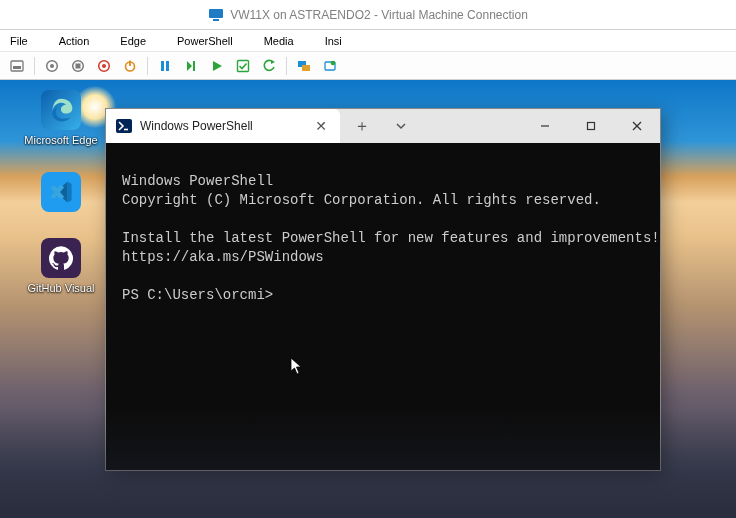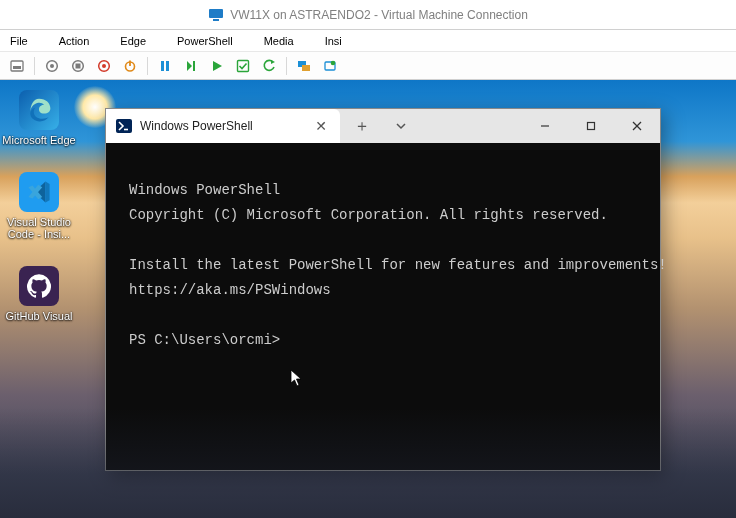--- a/index.html
+++ b/index.html
@@ -65,21 +65,21 @@
     content:"";
     position:absolute; left:0; right:0; bottom:0; height:110px;
     background: linear-gradient(180deg, rgba(64,69,89,0.0), rgba(30,34,48,0.7));
   }
   .sun {
     position:absolute; left:74px; top:6px;
     width:42px; height:42px; border-radius:50%;
     background: radial-gradient(circle,#fff 0%, #ffe9a8 40%, rgba(255,230,150,0) 72%);
   }
   .icon-col {
-    position:absolute; left:0; top:10px;
+    position:absolute; left:22px; top:10px;
     display:flex; flex-direction:column; gap:26px;
     width:78px;
   }
   .dicon { display:flex; flex-direction:column; align-items:center; gap:4px; text-align:center;}
   .dicon .box { width:40px; height:40px; border-radius:8px; display:flex; align-items:center; justify-content:center;}
   .dicon .lbl { color:#fff; font-size:11px; line-height:12px; text-shadow:0 1px 2px rgba(0,0,0,.9), 0 0 2px rgba(0,0,0,.9);}
   .edge-bg { background: linear-gradient(135deg,#0c5fae,#37b0e8); }
   .vsc-bg  { background: #1f9cf0; }
   .gh-bg   { background: #3a2351; border-radius:50%;}
   
@@ -101,23 +101,23 @@
     display:flex; align-items:center; gap:8px;
     padding:0 10px; font-size:12px; color:#222;
     border-top-right-radius:6px;
   }
   .ps-tab-close { margin-left:auto; color:#555; font-size:14px; width:18px; text-align:center;}
   .ps-tab-add { width:44px; height:34px; display:flex; align-items:center; justify-content:center; color:#555; font-size:16px;}
   .ps-tab-drop{ width:34px; height:34px; display:flex; align-items:center; justify-content:center; color:#555;}
   .ps-wincontrols { margin-left:auto; display:flex; }
   .ps-wc { width:46px; height:34px; display:flex; align-items:center; justify-content:center; color:#333; font-size:12px;} 
   .ps-term {
-    flex:1; background:#0c0c0c; padding:10px 23px;
+    flex:1; background:#0c0c0c; padding:10px 16px;
     font-family: Consolas, "Courier New", monospace;
-    font-size:14px; color:#ccc; line-height:25px;
+    font-size:14px; color:#ccc; line-height:19px;
     position:relative;
     white-space:pre;
   }
   .ps-term .line { white-space:pre; }
   .mouse-cursor{
     position:absolute;
     left:287px; top:206px; 
     color:#fff; font-size:14px;
     text-shadow:0 0 2px #000;
     pointer-events:none;
@@ -240,21 +240,20 @@
 
     <div class="dicon">
       <div class="box vsc-bg">
         <svg width="26" height="26" viewBox="0 0 32 32">
             <polygon points="24,3 24,29 10,16" fill="#0e639c"></polygon>
             <polygon points="24,3 29,6 29,26 24,29" fill="#1177bb"></polygon>
             <polygon points="3,10 8,8 20,22 15,25" fill="#39a5dd"></polygon>
             <polygon points="3,22 8,24 20,10 15,7" fill="#39a5dd"></polygon>
           </svg>
       </div>
-      <div class="lbl">Visual Studio Code - Insi...</div>
     </div>
 
     <div class="dicon">
       <div class="box gh-bg">
         <svg width="24" height="24" viewBox="0 0 16 16">
             <path fill="#fff" d="M8 .2a8 8 0 0 0-2.53 15.59c.4.07.55-.17.55-.38v-1.34c-2.23.48-2.7-1.07-2.7-1.07-.36-.93-.89-1.18-.89-1.18-.73-.5.06-.49.06-.49.8.06 1.23.83 1.23.83.72 1.23 1.88.87 2.34.67.07-.52.28-.88.5-1.08-1.78-.2-3.65-.89-3.65-3.96 0-.87.31-1.59.82-2.15-.08-.2-.36-1.02.08-2.12 0 0 .67-.21 2.2.82a7.6 7.6 0 0 1 4 0c1.53-1.04 2.2-.82 2.2-.82.44 1.1.16 1.92.08 2.12.51.56.82 1.28.82 2.15 0 3.07-1.87 3.75-3.66 3.95.29.25.54.73.54 1.48v2.19c0 .21.15.46.55.38A8 8 0 0 0 8 .2z"></path>
           </svg>
       </div>
       <div class="lbl">GitHub Visual</div>
     </div>

